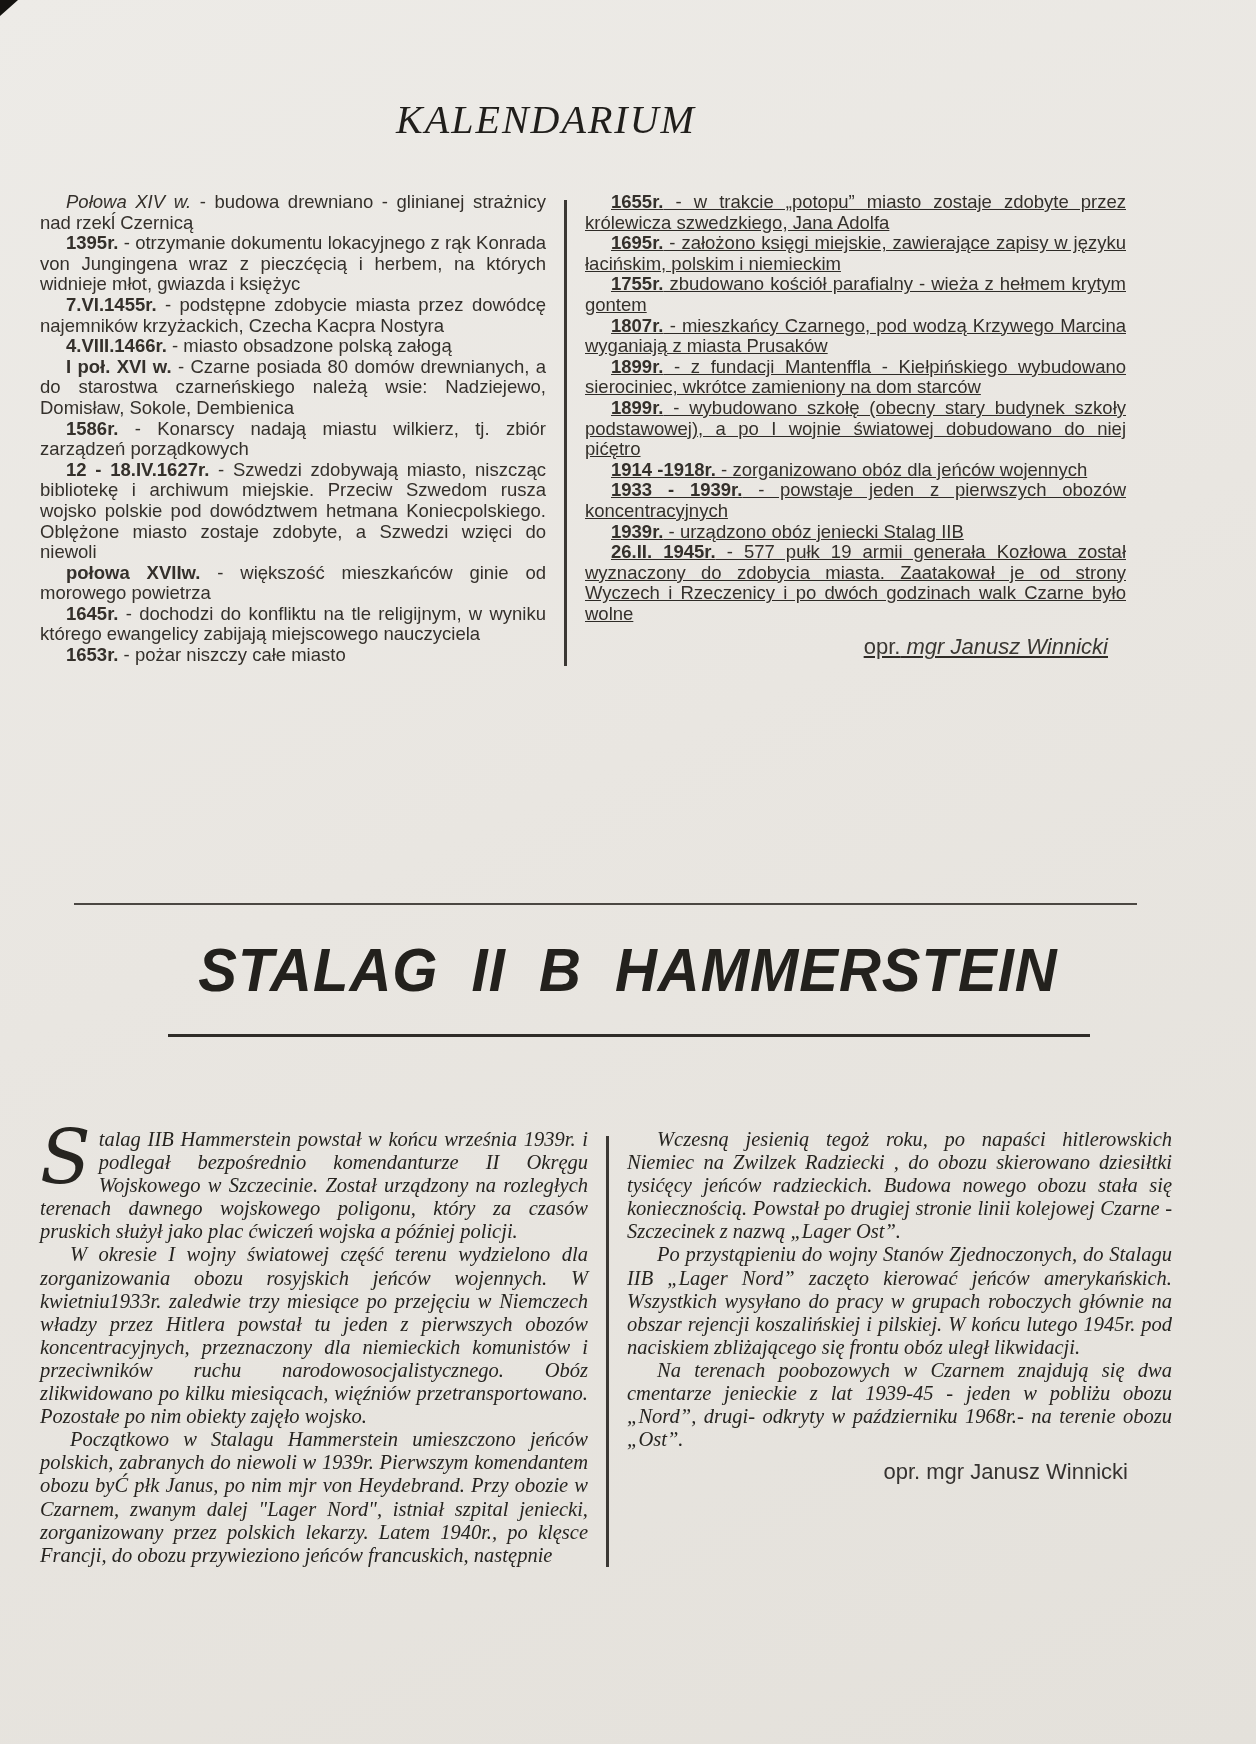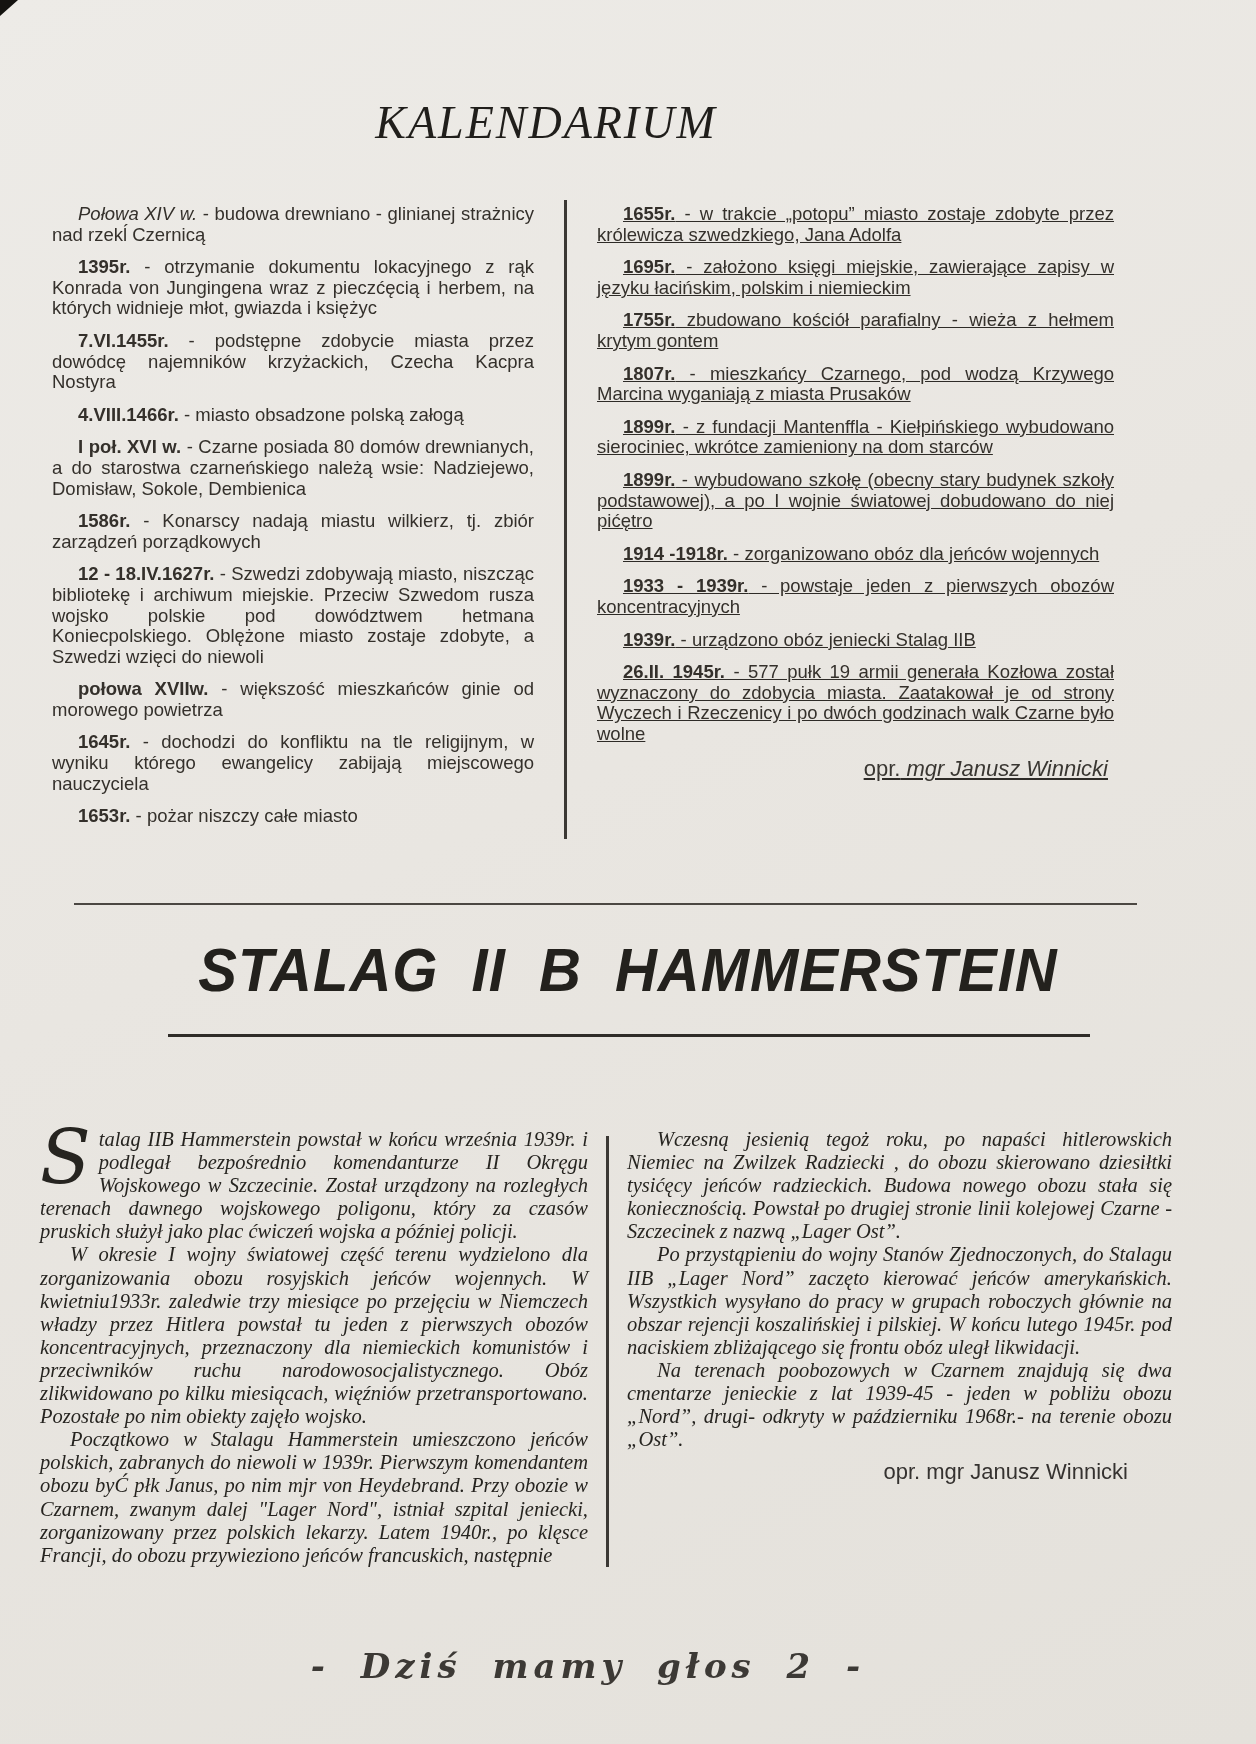--- a/index.html
+++ b/index.html
@@ -5,27 +5,27 @@
   html,body{margin:0;padding:0;}
   body{width:1256px;height:1744px;background:#e9e6e1;font-family:"Liberation Sans",sans-serif;}
   .page{position:relative;width:1256px;height:1744px;overflow:hidden;color:#2e2b27;
         background:linear-gradient(155deg,#edebe7 0%,#e9e6e1 45%,#e4e1db 100%);}
   .corner-artifact{position:absolute;top:0;left:0;width:0;height:0;
         border-top:16px solid #141310;border-right:18px solid transparent;}
 
   
   .kal-title{position:absolute;top:96px;left:0;width:1092px;margin:0;text-align:center;
         font-family:"Liberation Serif",serif;font-style:italic;font-weight:500;
-        font-size:46px;letter-spacing:2px;color:#201e1b;}
+        font-size:40px;letter-spacing:2px;color:#201e1b;}
   .kal-cols{position:absolute;top:192px;left:40px;width:1088px;display:flex;}
   .kal-col{flex:0 0 auto;}
   .kal-col.left{width:506px;}
   .kal-col.right{width:541px;text-decoration:underline;}
   .vdivider{width:3px;background:#3b3834;margin:8px 18px 0 18px;}
-  .entry{margin:12px;text-indent:26px;text-align:justify;font-size:18.5px;line-height:20.6px;color:#34302b;}
+  .entry{margin:0;text-indent:26px;text-align:justify;font-size:18.5px;line-height:20.6px;color:#34302b;}
   .lead{font-weight:bold;}
   .lead.italic{font-weight:normal;font-style:italic;}
   .byline{margin:10px 18px 0 0;text-align:right;font-size:22px;color:#3a3732;}
   .byline .em{font-style:italic;}
 
   
   .section-rule{position:absolute;top:903px;left:74px;width:1063px;height:2px;background:#4b4742;}
 
   
   .stalag-title{position:absolute;top:936px;left:0;width:1256px;margin:0;text-align:center;
@@ -110,15 +110,14 @@
     <div class="stalag-col right">
       <div id="stalag-right-paras">
           <p class="spara">Wczesną jesienią tegoż roku, po napaści hitlerowskich Niemiec na Zwilzek Radziecki , do obozu skierowano dziesiłtki tysićęcy jeńców radzieckich. Budowa nowego obozu stała się koniecznością. Powstał po drugiej stronie linii kolejowej Czarne - Szczecinek z nazwą „Lager Ost”.</p>
           <p class="spara">Po przystąpieniu do wojny Stanów Zjednoczonych, do Stalagu IIB „Lager Nord” zaczęto kierować jeńców amerykańskich. Wszystkich wysyłano do pracy w grupach roboczych głównie na obszar rejencji koszalińskiej i pilskiej. W końcu lutego 1945r. pod naciskiem zbliżającego się frontu obóz uległ likwidacji.</p>
           <p class="spara">Na terenach poobozowych w Czarnem znajdują się dwa cmentarze jenieckie z lat 1939-45 - jeden  w pobliżu obozu „Nord”, drugi- odkryty w październiku 1968r.- na terenie obozu „Ost”.</p>
         </div>
       <p class="byline2">opr. mgr Janusz Winnicki</p>
     </div>
   </section>
 
-  <div class="footer">- Dziś mamy głos 2 -</div>
 
 </div>
 
 </body></html>

